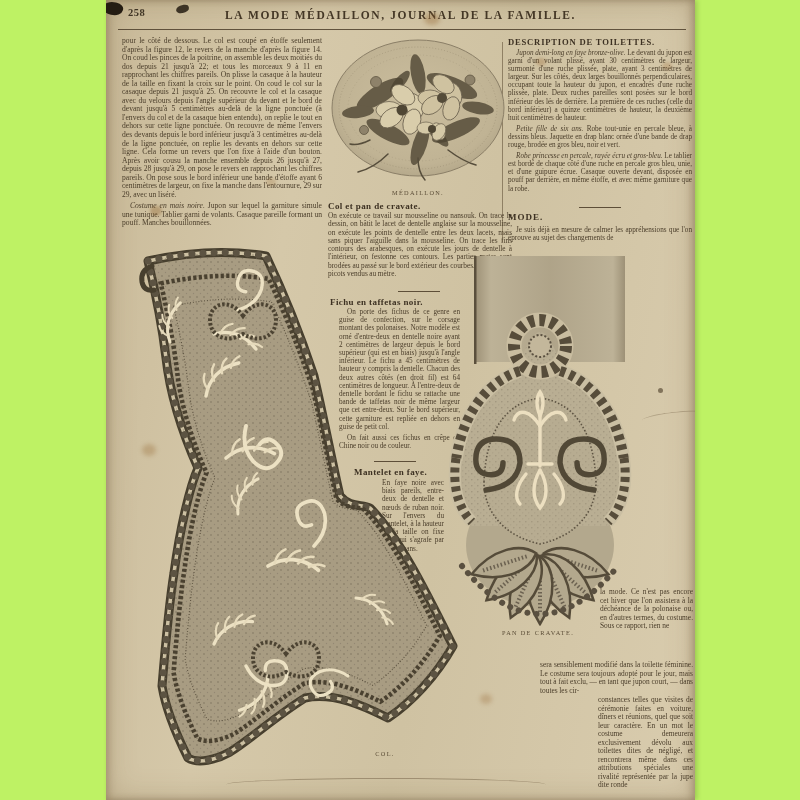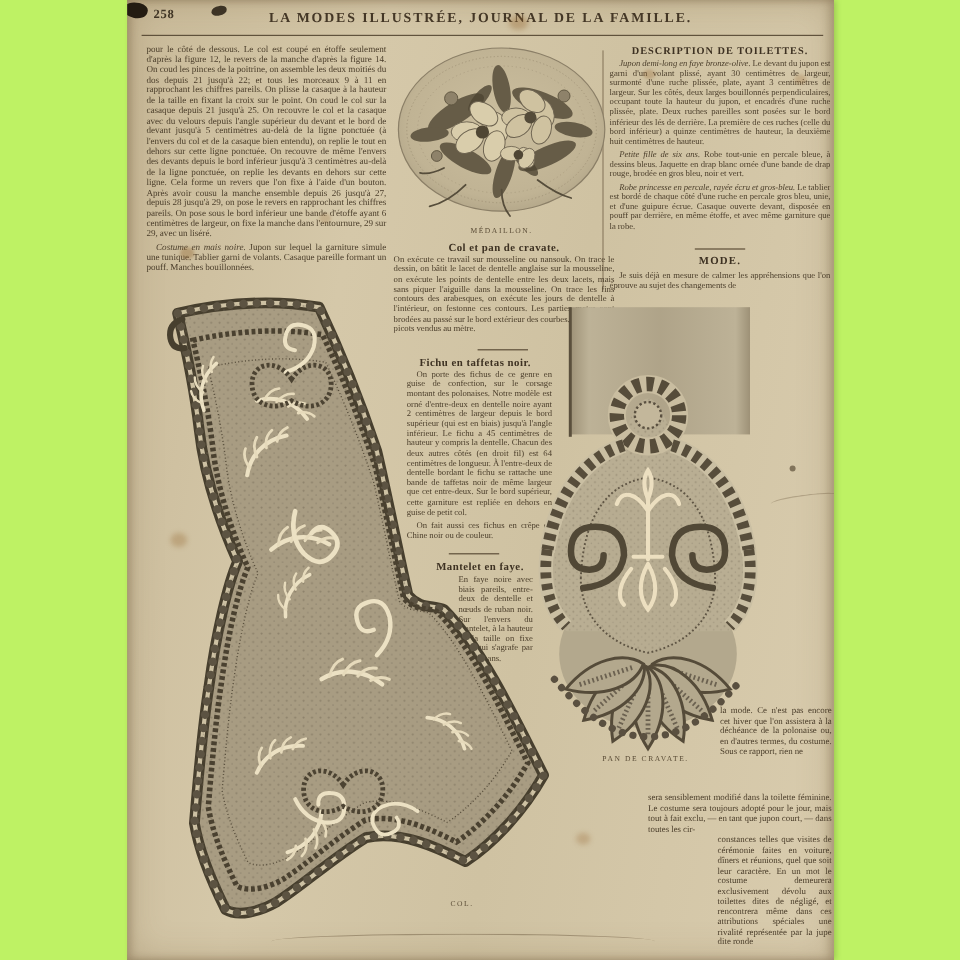--- a/index.html
+++ b/index.html
@@ -18,37 +18,37 @@
   .colrule{width:1px;background:rgba(80,62,38,.5);}
   .body-text{font-size:7.6px;line-height:8.55px;text-align:justify;color:#4a3d2a;
              word-spacing:-.2px;}
   .mid-text{font-size:7.3px;line-height:8.3px;}
   .fichu-text{font-size:7.2px;line-height:8.2px;}
   .right-text{font-size:7.2px;line-height:8.1px;}
   .narrow-text{font-size:7.4px;line-height:8.5px;}
   p{margin:0 0 3px 0;text-indent:8px;}
   p.cont{text-indent:0;}
   .lead{font-style:italic;}
-  .subhead{font-weight:bold;text-align:center;font-size:9px;letter-spacing:.4px;color:#3d3122;}
+  .subhead{font-weight:bold;font-size:9px;letter-spacing:.4px;color:#3d3122;}
   .subhead.caps{font-size:8.6px;letter-spacing:.8px;}
   .small-caption{font-size:6.3px;letter-spacing:1.3px;text-align:center;color:#5b4d37;}
   .sep{width:42px;height:1px;background:#5d4e38;}
   .spacer{display:block;}
   .blotch{background:#241c12;border-radius:60% 40% 55% 45%;}
   .fox{border-radius:50%;}
   .crease{border-top:1px solid rgba(90,70,45,.4);border-radius:50%;}
 </style>
 </head>
 <body>
 
 <div class="scan">
   <div class="page">
 
     <div class="abs pagenum" style="left:22px;top:7px;">258</div>
-    <div class="abs masthead" style="top:9px;">LA MODES ILLUSTRÉE, JOURNAL DE LA FAMILLE.</div>
+    <div class="abs masthead" style="top:9px;">LA MODE MÉDAILLON, JOURNAL DE LA FAMILLE.</div>
     <div class="abs hrule" style="left:12px;top:28.5px;width:568px;"></div>
     <div class="abs colrule" style="left:396px;top:42px;height:200px;"></div>
 
     <div class="abs body-text" style="left:16px;top:37px;width:200px;">
       <p class="cont">pour le côté de dessous. Le col est coupé en étoffe seulement d'après la figure 12, le revers de la manche d'après la figure 14. On coud les pinces de la poitrine, on assemble les deux moitiés du dos depuis 21 jusqu'à 22; et tous les morceaux 9 à 11 en rapprochant les chiffres pareils. On plisse la casaque à la hauteur de la taille en fixant la croix sur le point. On coud le col sur la casaque depuis 21 jusqu'à 25. On recouvre le col et la casaque avec du velours depuis l'angle supérieur du devant et le bord de devant jusqu'à 5 centimètres au-delà de la ligne ponctuée (à l'envers du col et de la casaque bien entendu), on replie le tout en dehors sur cette ligne ponctuée. On recouvre de même l'envers des devants depuis le bord inférieur jusqu'à 3 centimètres au-delà de la ligne ponctuée, on replie les devants en dehors sur cette ligne. Cela forme un revers que l'on fixe à l'aide d'un bouton. Après avoir cousu la manche ensemble depuis 26 jusqu'à 27, depuis 28 jusqu'à 29, on pose le revers en rapprochant les chiffres pareils. On pose sous le bord inférieur une bande d'étoffe ayant 6 centimètres de largeur, on fixe la manche dans l'entournure, 29 sur 29, avec un liséré.</p>
       <p><span class="lead">Costume en mais noire.</span><span> Jupon sur lequel la garniture simule une tunique. Tablier garni de volants. Casaque pareille formant un pouff. Manches bouillonnées.</span></p>
     </div>
 
     <div class="abs" style="left:224px;top:36px;width:176px;height:150px;">
       <svg viewBox="0 0 176 150" width="176" height="150">

